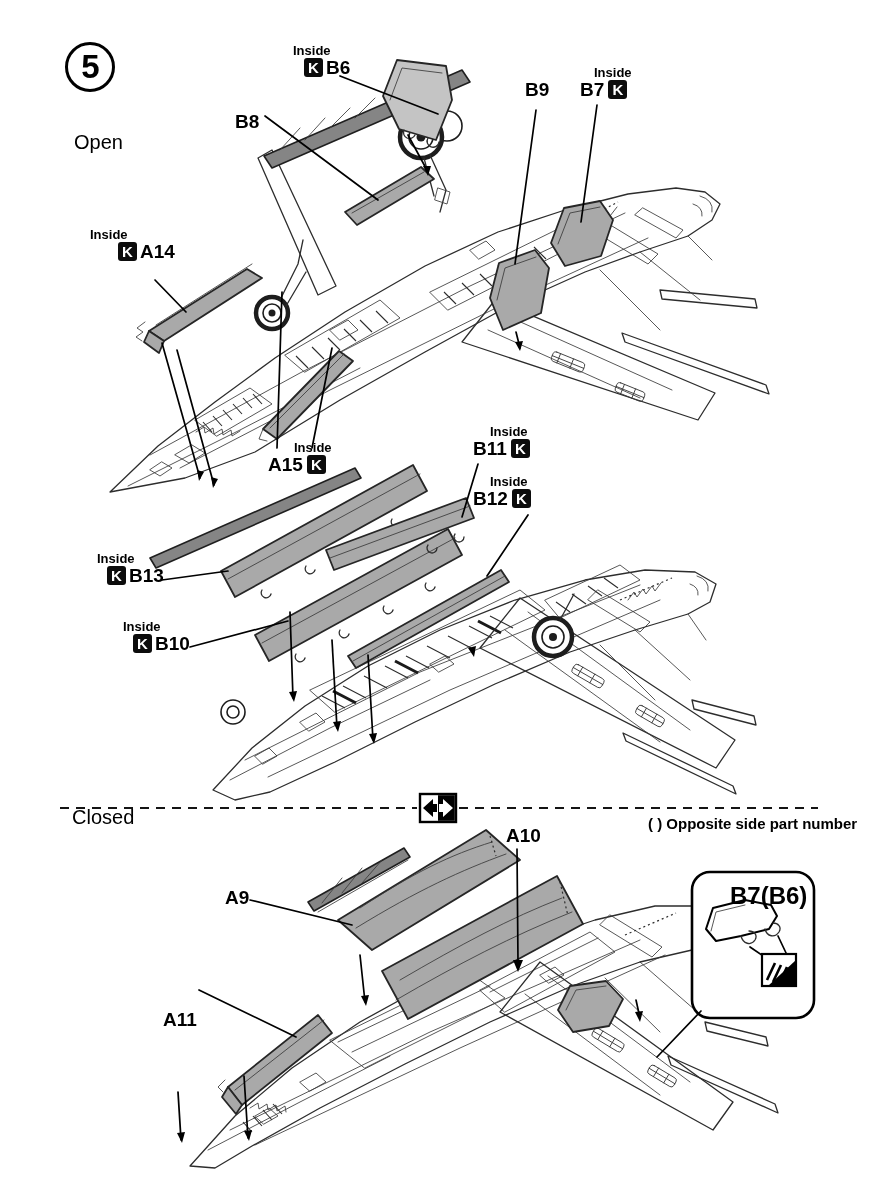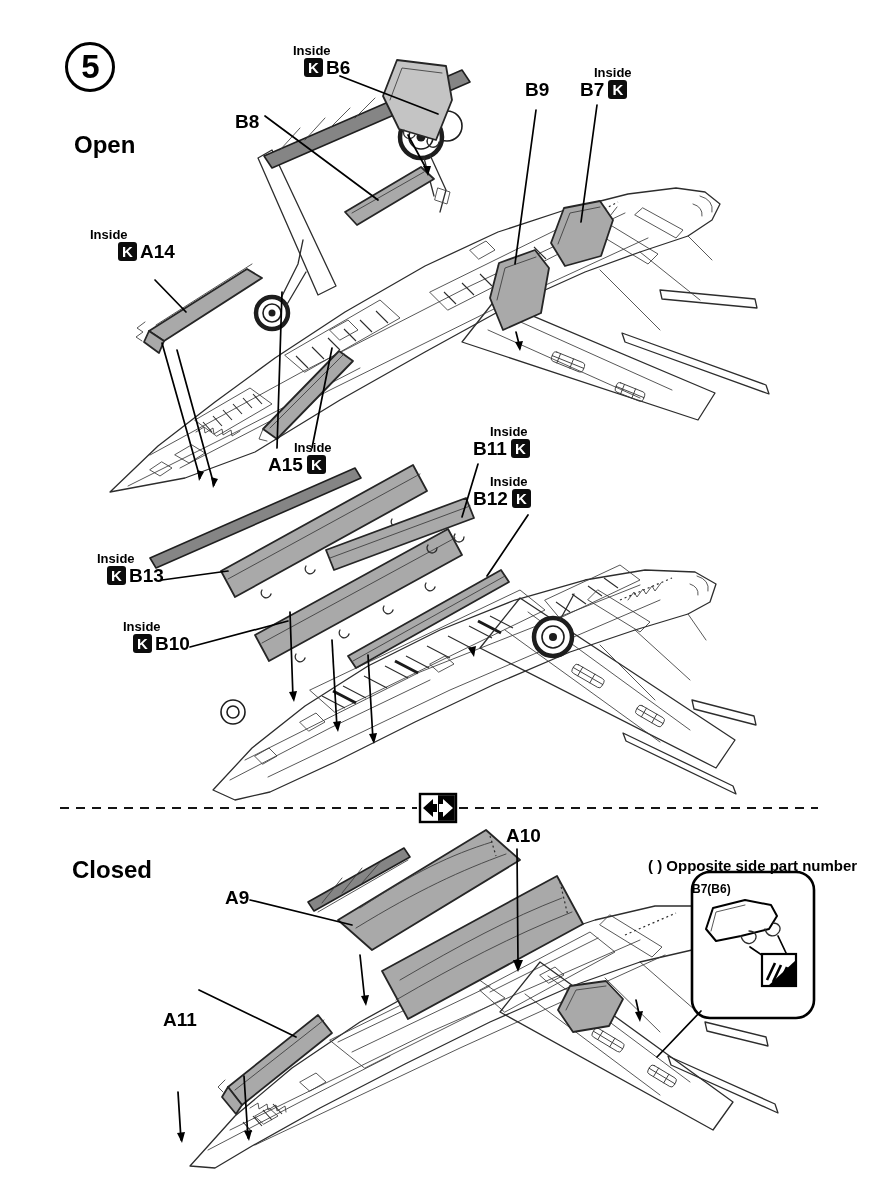--- a/index.html
+++ b/index.html
@@ -21,26 +21,26 @@
   .wheel2{fill:none;stroke:#1d1d1d;stroke-width:1.6;}
   .hub{fill:#1d1d1d;}
 
   .plabel{position:absolute;font-weight:bold;font-size:19px;line-height:1.04;white-space:nowrap;}
   .plabel .l1{font-size:13px;font-weight:bold;}
   .plabel .l2{display:flex;align-items:center;}
   .k{display:inline-flex;align-items:center;justify-content:center;width:19px;height:19px;
      background:#0c0c0c;color:#fff;font-size:15px;font-weight:800;border-radius:3px;
      margin:0 3px 0 0;flex:0 0 auto;}
   .k.after{margin:0 0 0 4px;}
-  .section-label{position:absolute;font-weight:bold;font-size:24px;text-align:right;}
+  .section-label{position:absolute;font-weight:normal;font-size:20px;text-align:right;}
   .step-badge{position:absolute;left:65px;top:42px;width:44px;height:44px;border:3.5px solid #000;
       border-radius:50%;display:flex;align-items:center;justify-content:center;
       font-size:33px;font-weight:800;letter-spacing:-1px;}
-  .note{position:absolute;left:648px;top:857px;font-size:15px;font-weight:bold;}
-  .inset-title{position:absolute;left:692px;top:882px;font-size:12px;font-weight:800;}
+  .note{position:absolute;left:648px;top:815px;font-size:15px;font-weight:bold;}
+  .inset-title{position:absolute;left:730px;top:882px;font-size:24px;font-weight:800;}
 </style>
 </head>
 <body>
 
 <div class="page">
 
 <svg width="877" height="1200" viewBox="0 0 877 1200">
 
   <g>
 
@@ -297,21 +297,21 @@
       <path d="M767,980 l8,-17 M773,982 l8,-17 M779,984 l8,-17" stroke="#000" stroke-width="2.6" fill="none"></path>
     </g>
   </g>
 </svg>
 
 <div class="step-badge">
   <span>5</span>
 </div>
 
 <div class="section-label" style="left:74px;top:131px">Open</div>
-<div class="section-label" style="left:72px;top:856px">Closed</div>
+<div class="section-label" style="left:72px;top:806px">Closed</div>
 <div class="note">( ) Opposite side part number</div>
 
 <div class="plabel" style="left:293px;top:44px">
   <div class="l1">Inside</div>
   <div class="l2" style="margin-left:11px">
     <span class="k">K</span>
     <span>B6</span>
   </div>
 </div>
 

